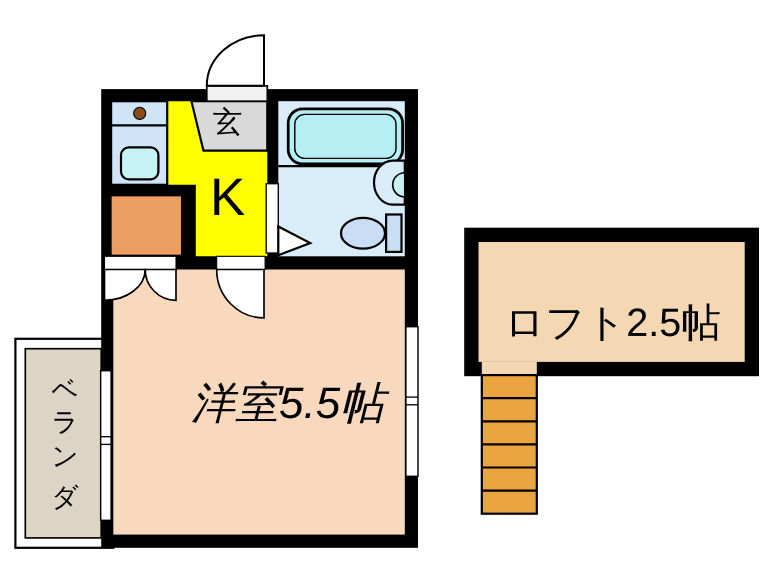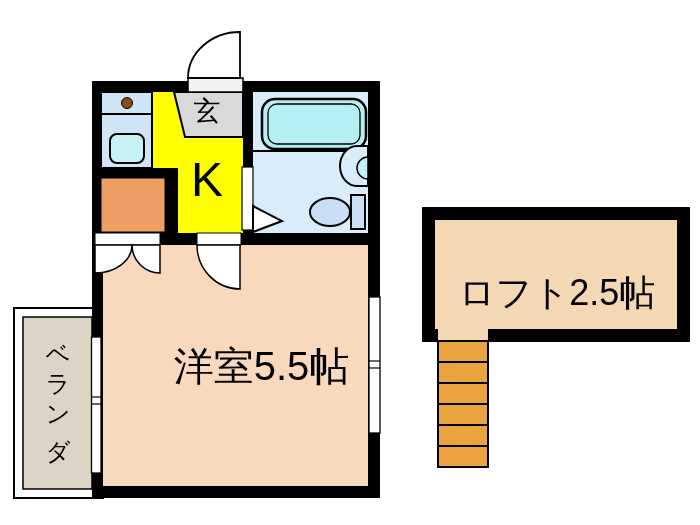--- a/index.html
+++ b/index.html
@@ -9,21 +9,21 @@
   }
   .plan svg{position:absolute;left:0;top:0;z-index:1;}
   .label{
     position:absolute;z-index:2;color:#000;
     display:flex;align-items:center;justify-content:center;
     white-space:nowrap;font-weight:500;
   }
   .label-entrance{left:185px;top:96px;width:44px;height:30px;font-size:27px;}
   .label-kitchen{left:176px;top:150px;width:62px;height:58px;font-size:48px;}
   .label-closet{left:98px;top:197px;width:66px;height:28px;font-size:25px;letter-spacing:6px;padding-left:6px;box-sizing:border-box;}
-  .label-main-room{left:103px;top:343px;width:317px;height:46px;font-size:40px;}
+  .label-main-room{left:103px;top:343px;width:317px;height:46px;font-size:40px;font-style:italic;}
   .label-loft{left:437px;top:259px;width:240px;height:44px;font-size:36px;margin-top:12px;}
   .label-balcony{
     left:43px;top:319px;width:30px;height:140px;font-size:24px;
     writing-mode:vertical-rl;text-orientation:upright;letter-spacing:4px;
   }
 </style>
 </head>
 <body>
 
 <div class="plan">

